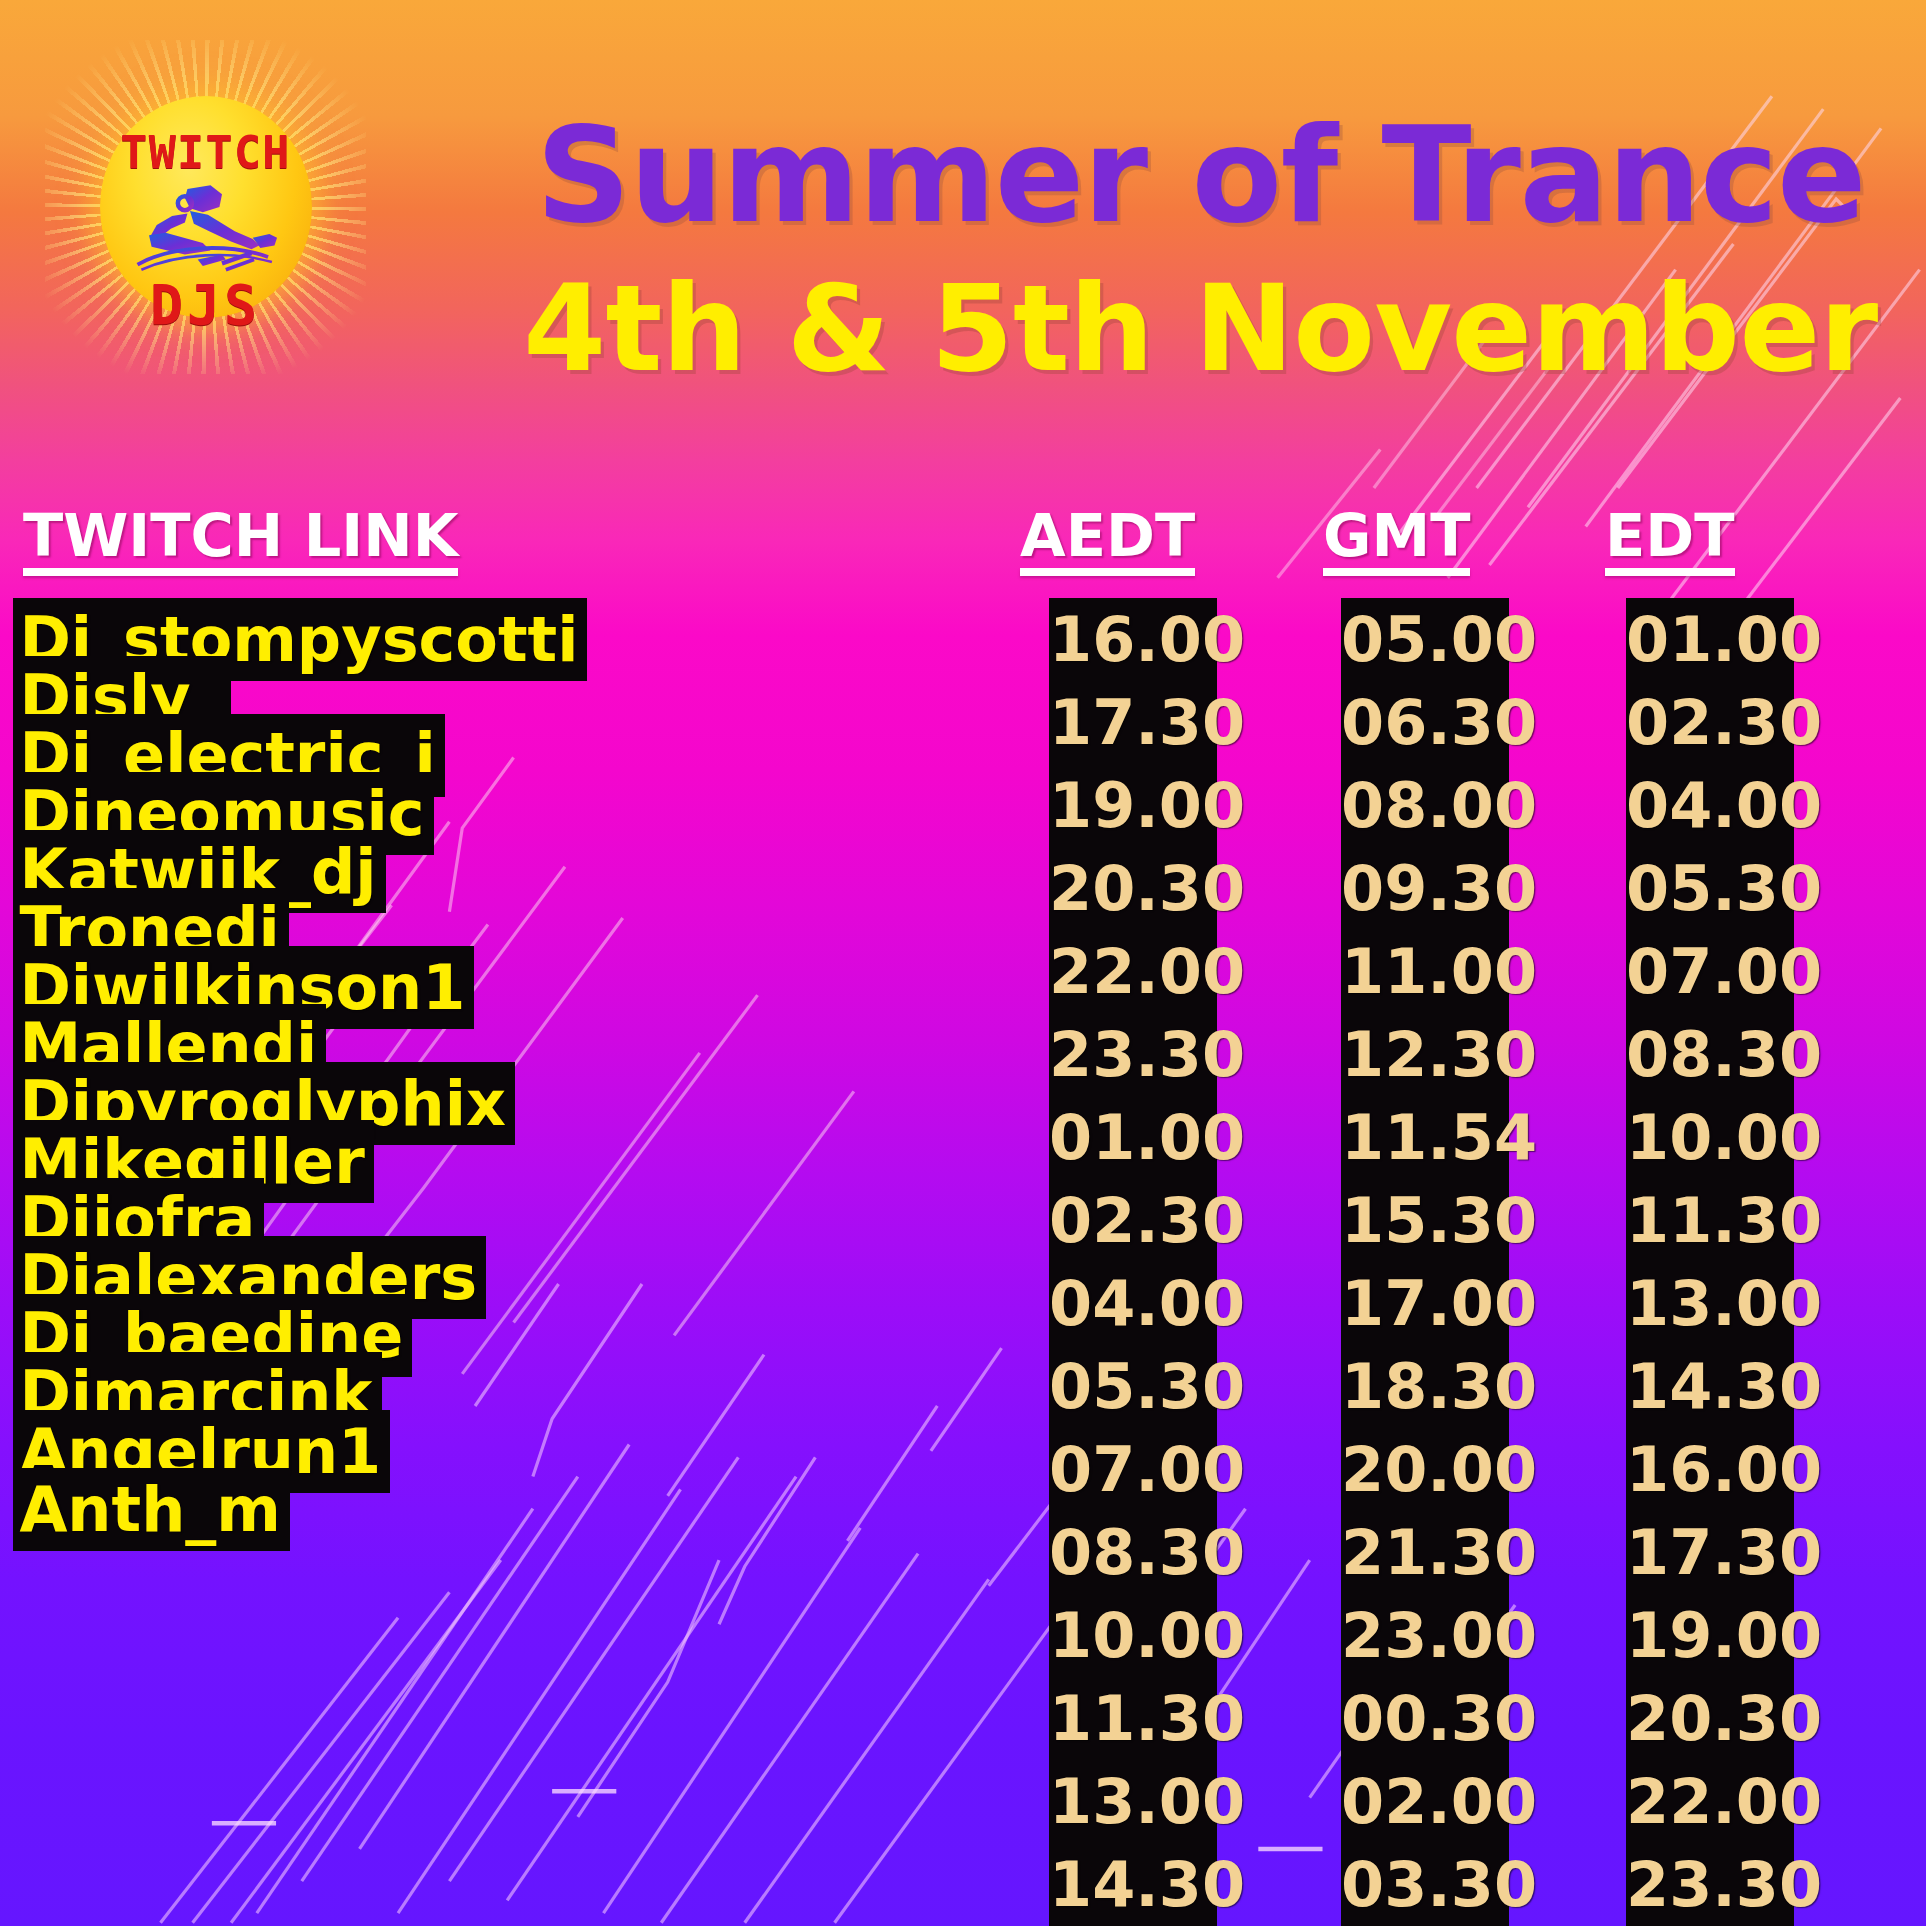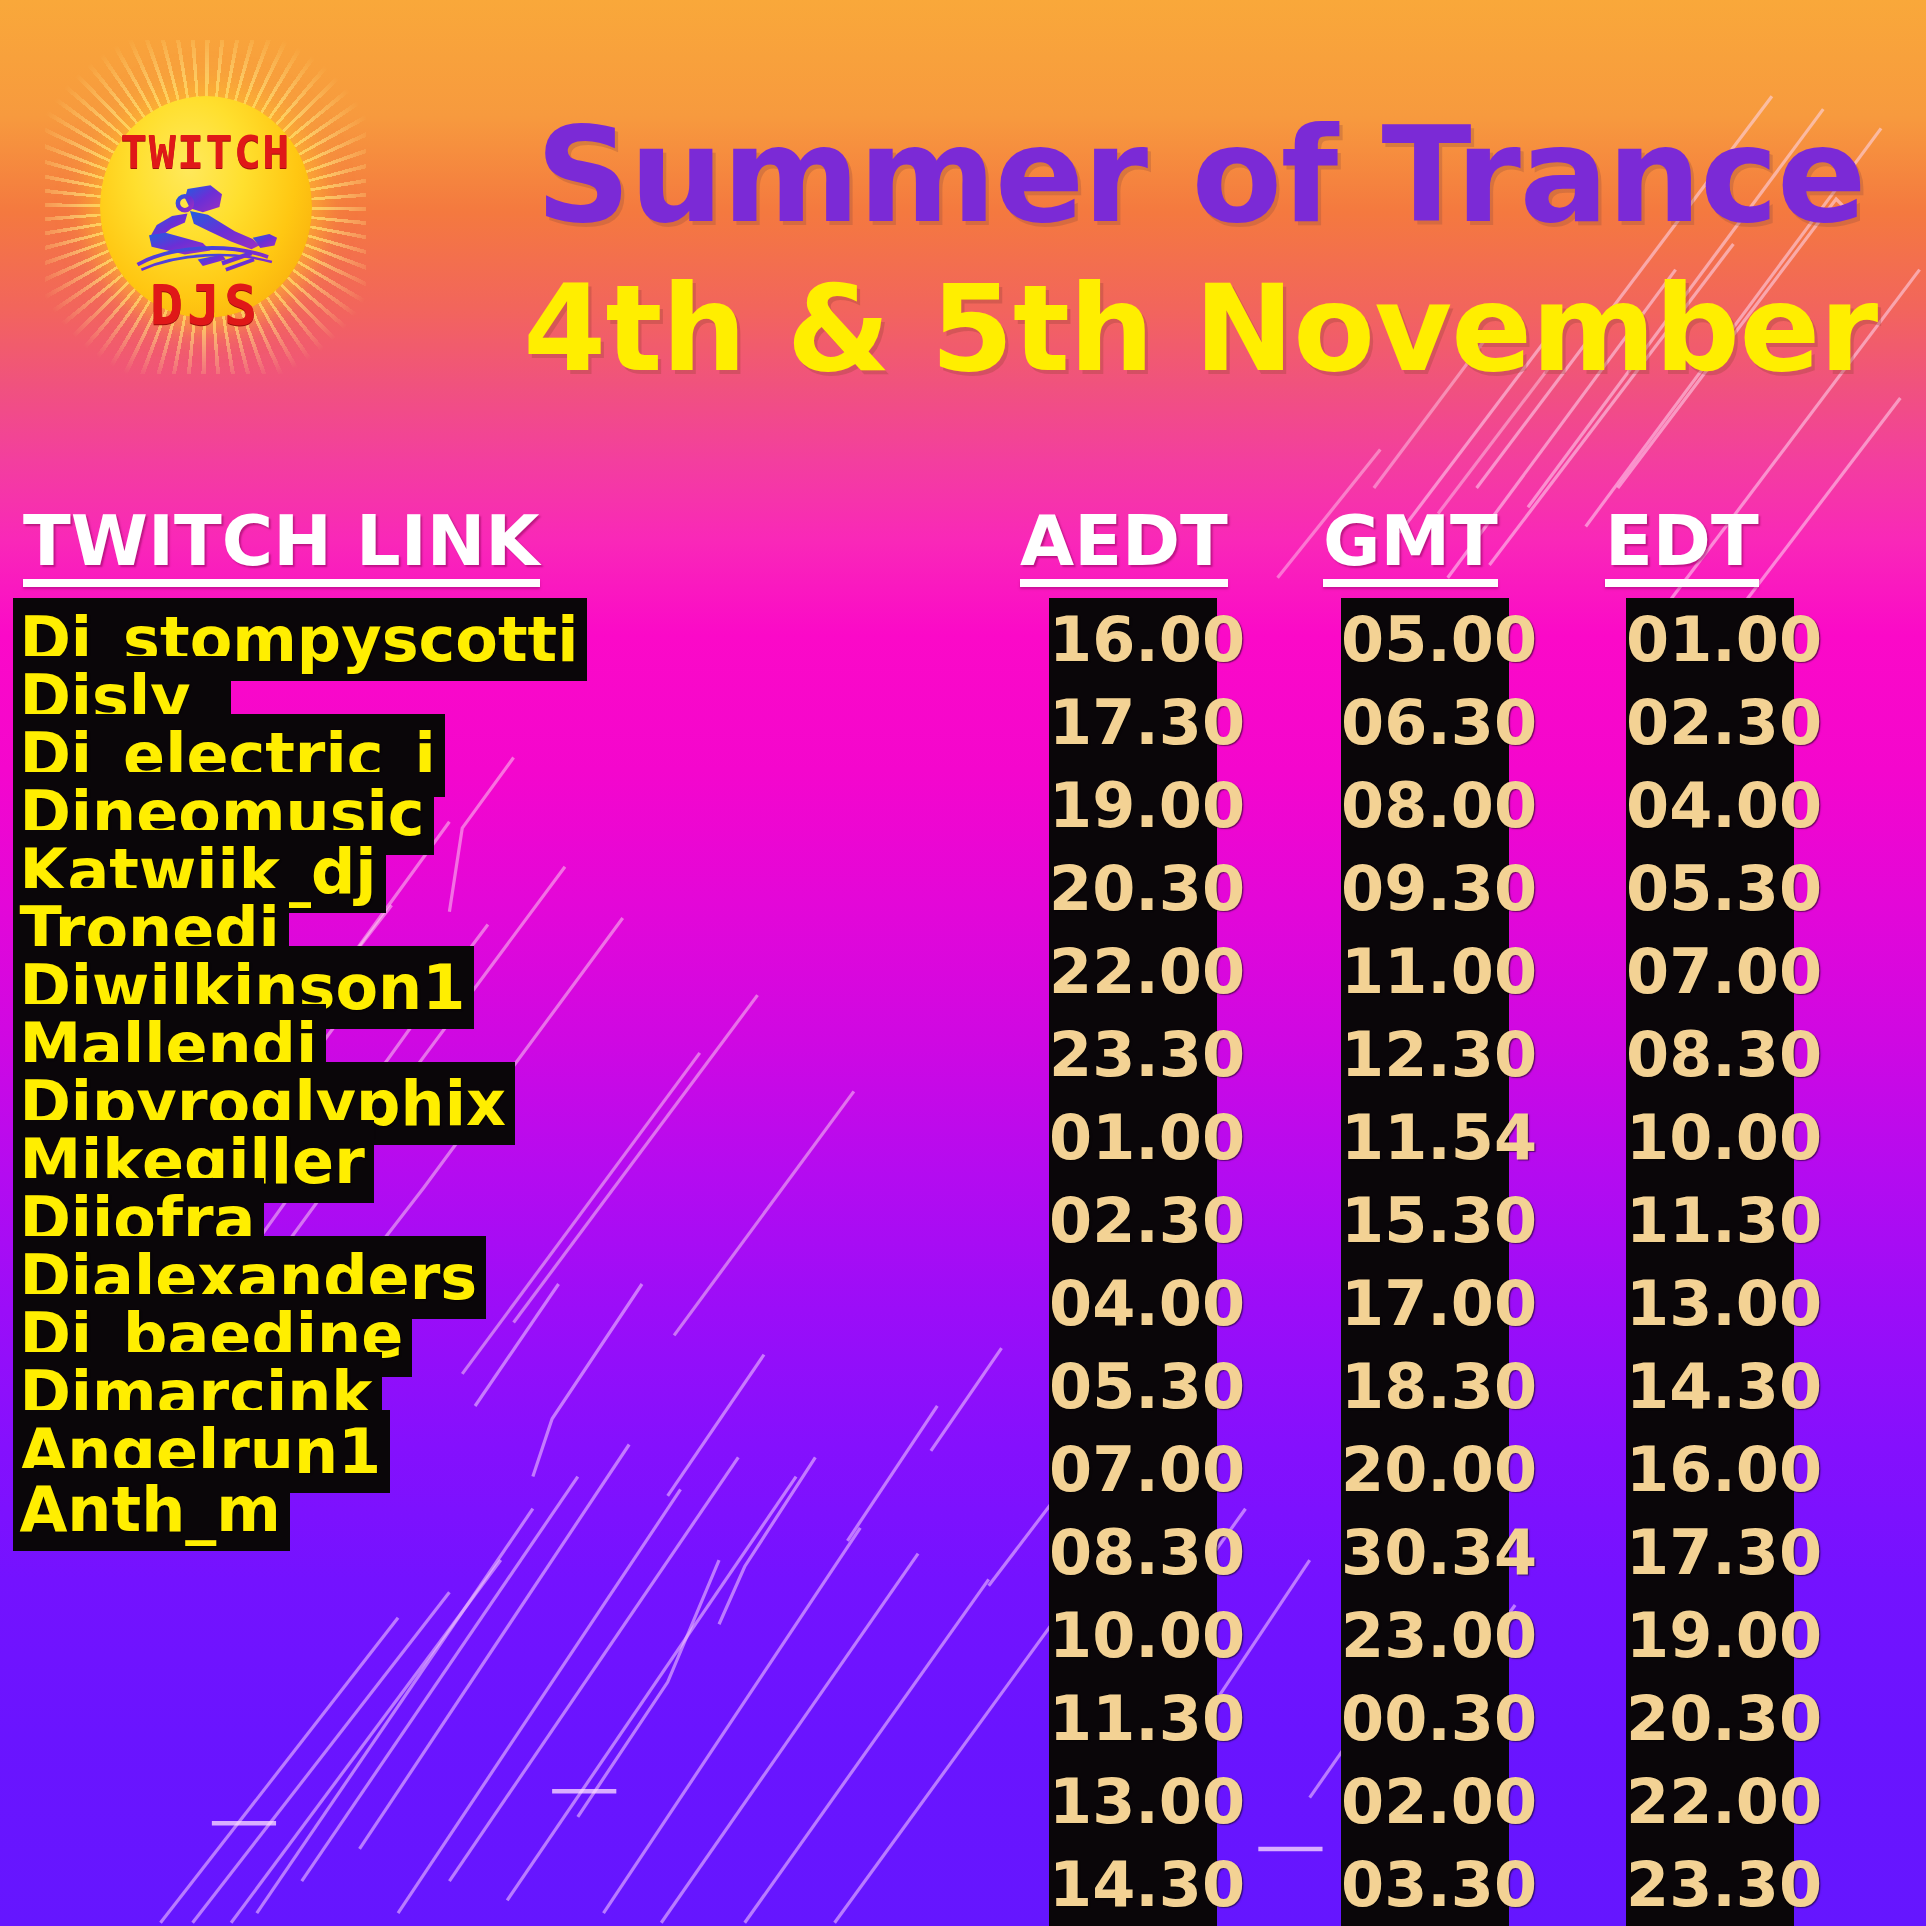--- a/index.html
+++ b/index.html
@@ -84,21 +84,21 @@
     font-weight:bold;font-size:119px;line-height:1;
     color:#ffee00;
     letter-spacing:-0.6px;
     text-shadow:3.2px 3.9px 0 rgba(160,70,60,.35);
     white-space:nowrap;
   }
   
   .hdr{
     position:absolute;
     font-family:"DejaVu Sans", sans-serif;
-    font-weight:bold;font-size:70px;line-height:1;
+    font-weight:bold;font-size:59px;line-height:1;
     color:#ffffff;
     text-shadow:1.9px 1.9px 1.9px rgba(120,0,70,.45);
     white-space:nowrap;
   }
   .hdr .ul{
     display:block;height:8.3px;background:#ffffff;margin-top:2.6px;
     box-shadow:0 1.9px 2.6px rgba(110,0,70,.35);
   }
   #hdr-twitch{left:23px;top:506px;}
   #hdr-aedt{left:1020px;top:506px;}
@@ -359,21 +359,21 @@
       <div class="time-row">
         <span>17.00</span>
       </div>
       <div class="time-row">
         <span>18.30</span>
       </div>
       <div class="time-row">
         <span>20.00</span>
       </div>
       <div class="time-row">
-        <span>30.34</span>
+        <span>21.30</span>
       </div>
       <div class="time-row">
         <span>23.00</span>
       </div>
       <div class="time-row">
         <span>00.30</span>
       </div>
       <div class="time-row">
         <span>02.00</span>
       </div>

